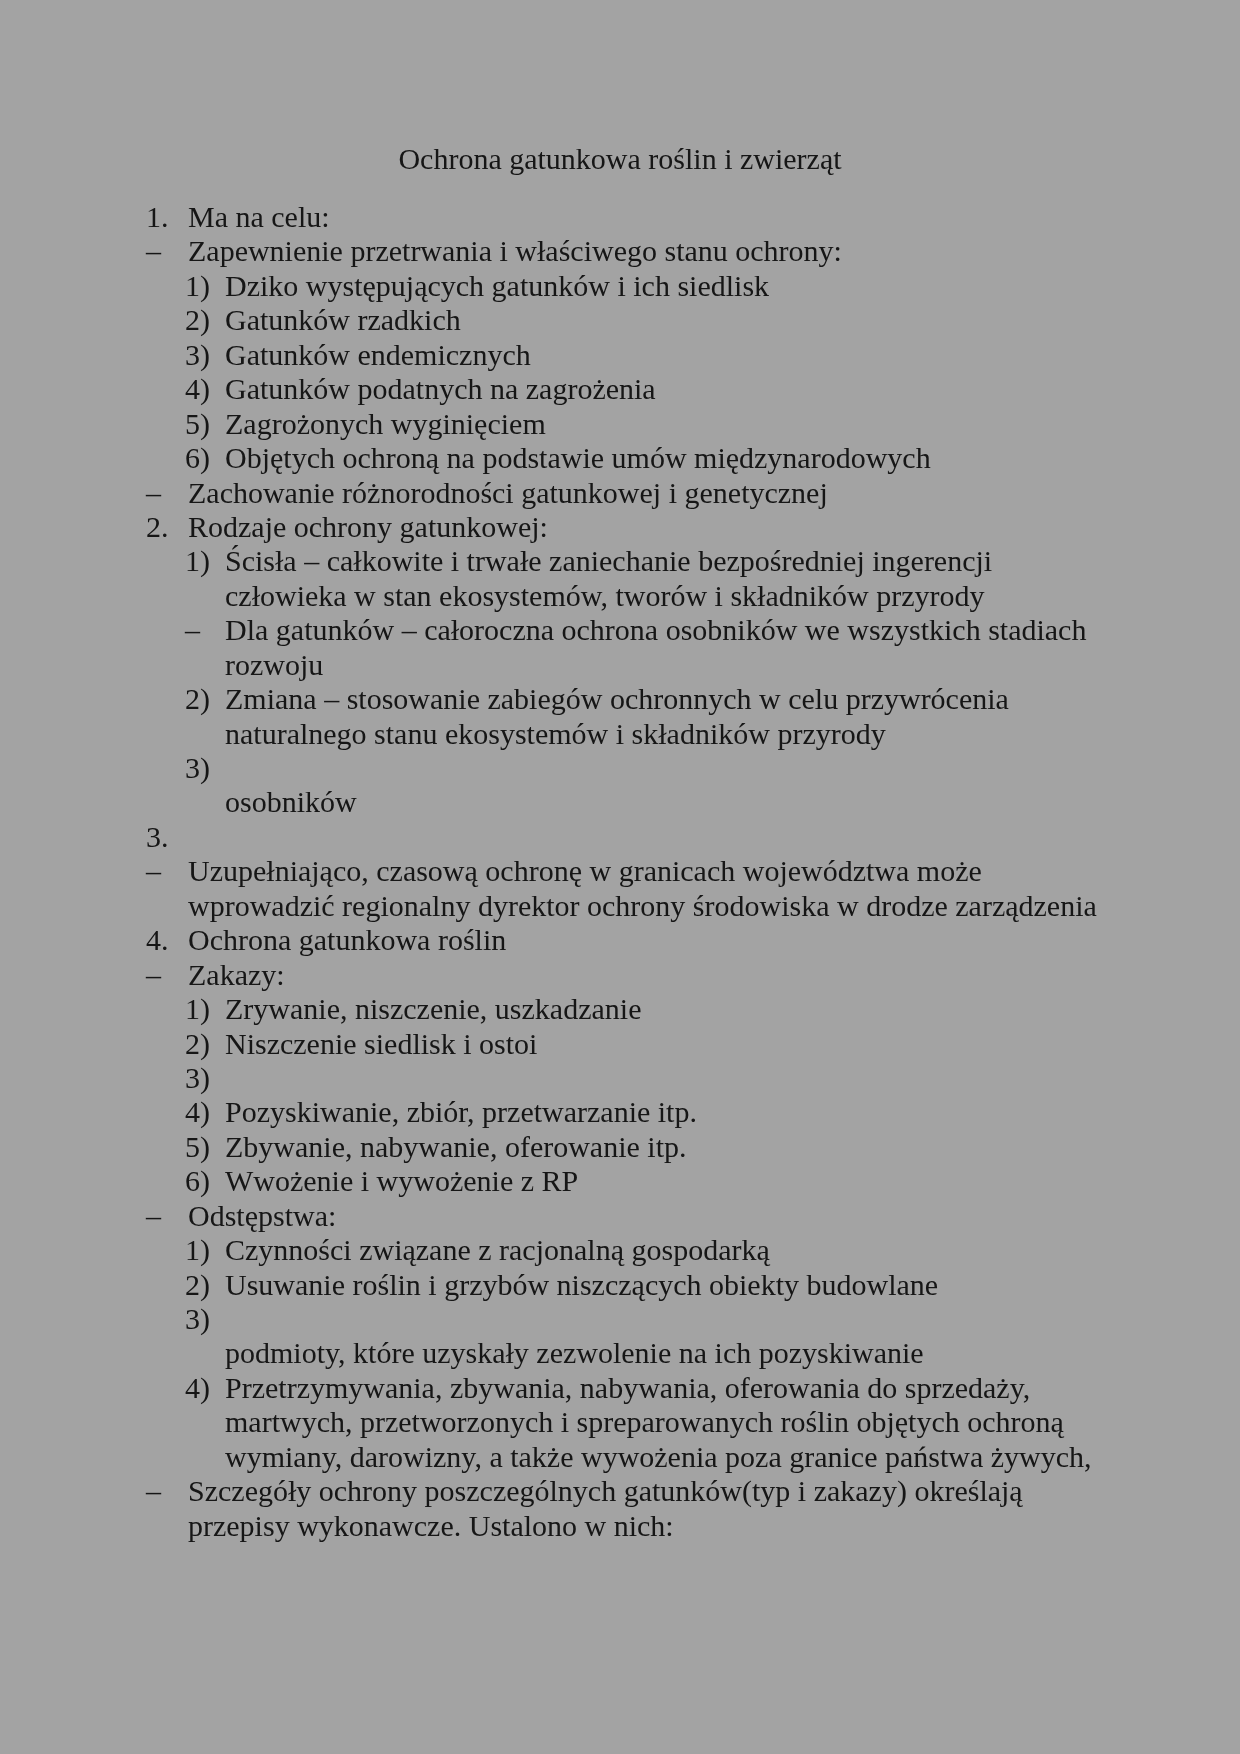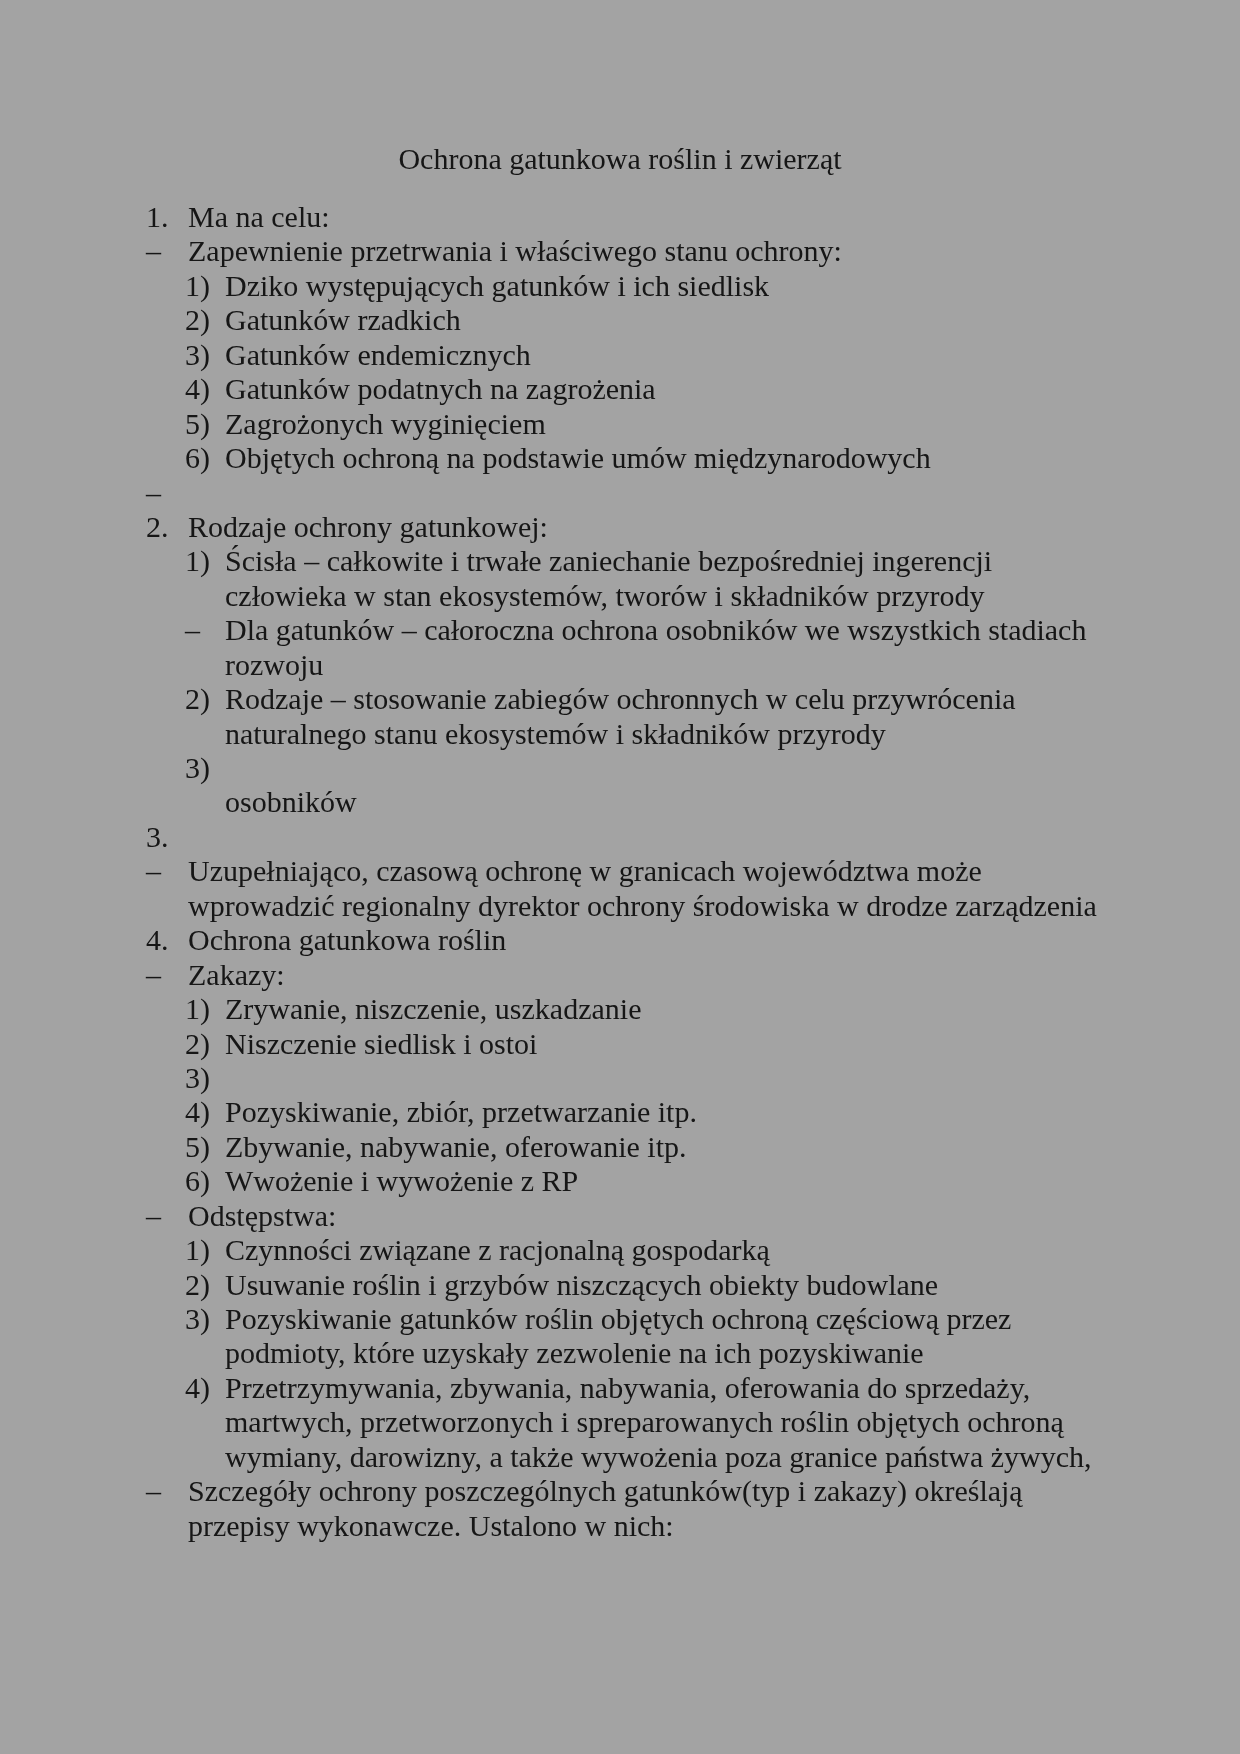--- a/index.html
+++ b/index.html
@@ -42,45 +42,45 @@
   <div class="doc-title">Ochrona gatunkowa roślin i zwierząt</div>
   <div class="doc-body" id="doc-body">
       <div class="line l1"><span class="marker">1.</span><span class="seg-bold">Ma na celu:</span></div>
       <div class="line l1"><span class="marker">–</span><span class="seg">Zapewnienie przetrwania i właściwego stanu ochrony:</span></div>
       <div class="line l2"><span class="marker">1)</span><span class="seg">Dziko występujących gatunków i ich siedlisk</span></div>
       <div class="line l2"><span class="marker">2)</span><span class="seg">Gatunków rzadkich</span></div>
       <div class="line l2"><span class="marker">3)</span><span class="seg">Gatunków endemicznych</span></div>
       <div class="line l2"><span class="marker">4)</span><span class="seg">Gatunków podatnych na zagrożenia</span></div>
       <div class="line l2"><span class="marker">5)</span><span class="seg">Zagrożonych wyginięciem</span></div>
       <div class="line l2"><span class="marker">6)</span><span class="seg">Objętych ochroną na podstawie umów międzynarodowych</span></div>
-      <div class="line l1"><span class="marker">–</span></div>
+      <div class="line l1"><span class="marker">–</span><span class="seg">Zachowanie różnorodności gatunkowej i genetycznej</span></div>
       <div class="line l1"><span class="marker">2.</span><span class="seg-bold">Rodzaje ochrony gatunkowej:</span></div>
       <div class="line l2"><span class="marker">1)</span><span class="seg">Ścisła – całkowite i trwałe zaniechanie bezpośredniej ingerencji</span></div>
       <div class="line l2"><span class="marker"></span><span class="seg">człowieka w stan ekosystemów, tworów i składników przyrody</span></div>
       <div class="line l2"><span class="marker">–</span><span class="seg-bold">Dla gatunków</span><span class="seg"> – całoroczna ochrona osobników we wszystkich stadiach</span></div>
       <div class="line l2"><span class="marker"></span><span class="seg-bold">rozwoju</span></div>
-      <div class="line l2"><span class="marker">2)</span><span class="seg-bold">Rodzaje</span><span class="seg"> – stosowanie zabiegów ochronnych w celu przywrócenia</span></div>
+      <div class="line l2"><span class="marker">2)</span><span class="seg-bold">Zmiana</span><span class="seg"> – stosowanie zabiegów ochronnych w celu przywrócenia</span></div>
       <div class="line l2"><span class="marker"></span><span class="seg">naturalnego stanu ekosystemów i składników przyrody</span></div>
       <div class="line l2"><span class="marker">3)</span></div>
       <div class="line l2"><span class="marker"></span><span class="seg">osobników</span></div>
       <div class="line l1"><span class="marker">3.</span></div>
       <div class="line l1"><span class="marker">–</span><span class="seg">Uzupełniająco, czasową ochronę w granicach województwa może</span></div>
       <div class="line l1"><span class="marker"></span><span class="seg">wprowadzić regionalny dyrektor ochrony środowiska w drodze zarządzenia</span></div>
       <div class="line l1"><span class="marker">4.</span><span class="seg">Ochrona gatunkowa roślin</span></div>
       <div class="line l1"><span class="marker">–</span><span class="seg-bold">Zakazy:</span></div>
       <div class="line l2"><span class="marker">1)</span><span class="seg-bold">Zrywanie, niszczenie, uszkadzanie</span></div>
       <div class="line l2"><span class="marker">2)</span><span class="seg-bold">Niszczenie siedlisk i ostoi</span></div>
       <div class="line l2"><span class="marker">3)</span></div>
       <div class="line l2"><span class="marker">4)</span><span class="seg">Pozyskiwanie, zbiór, przetwarzanie itp.</span></div>
       <div class="line l2"><span class="marker">5)</span><span class="seg-bold">Zbywanie, nabywanie, oferowanie itp.</span></div>
       <div class="line l2"><span class="marker">6)</span><span class="seg">Wwożenie i wywożenie z RP</span></div>
       <div class="line l1"><span class="marker">–</span><span class="seg">Odstępstwa:</span></div>
       <div class="line l2"><span class="marker">1)</span><span class="seg">Czynności związane z racjonalną gospodarką</span></div>
       <div class="line l2"><span class="marker">2)</span><span class="seg">Usuwanie roślin i grzybów niszczących obiekty budowlane</span></div>
-      <div class="line l2"><span class="marker">3)</span><span class="seg">Pozyskiwanie gatunków roślin objętych ochroną częściową przez</span></div>
+      <div class="line l2"><span class="marker">3)</span></div>
       <div class="line l2"><span class="marker"></span><span class="seg">podmioty, które uzyskały zezwolenie na ich pozyskiwanie</span></div>
       <div class="line l2"><span class="marker">4)</span><span class="seg">Przetrzymywania, zbywania, nabywania, oferowania do sprzedaży,</span></div>
       <div class="line l2"><span class="marker"></span><span class="seg">martwych, przetworzonych i spreparowanych roślin objętych ochroną</span></div>
       <div class="line l2"><span class="marker"></span><span class="seg">wymiany, darowizny, a także wywożenia poza granice państwa żywych,</span></div>
       <div class="line l1"><span class="marker">–</span><span class="seg">Szczegóły ochrony poszczególnych gatunków(typ i zakazy) określają</span></div>
       <div class="line l1"><span class="marker"></span><span class="seg-bold">przepisy wykonawcze. Ustalono w nich:</span></div>
     </div>
 </div>
 
 </body></html>

